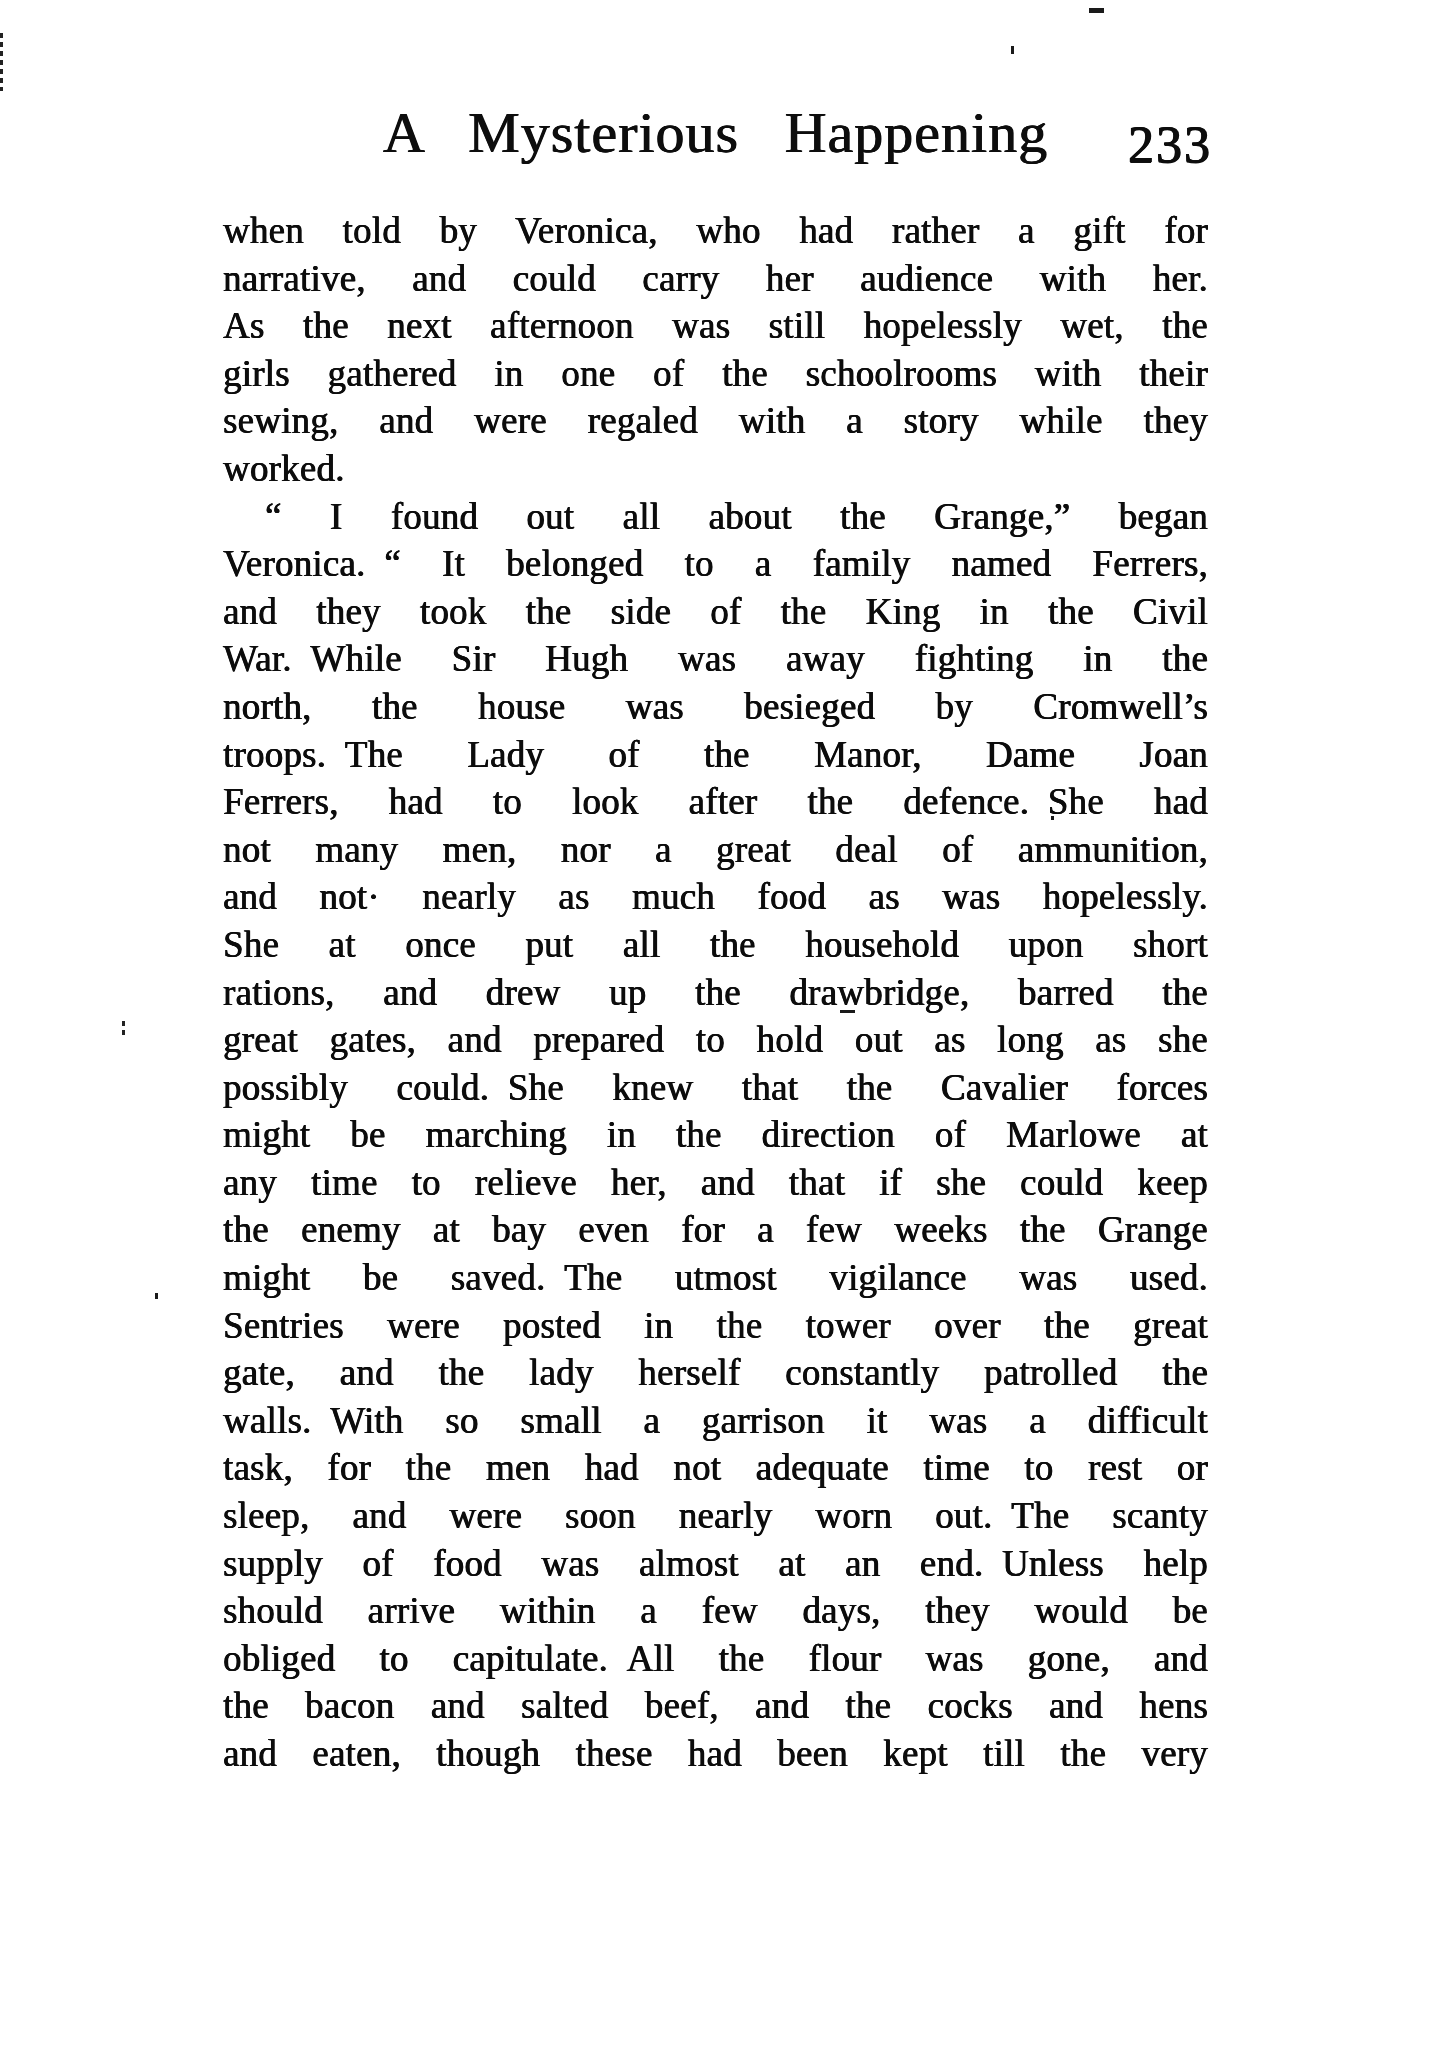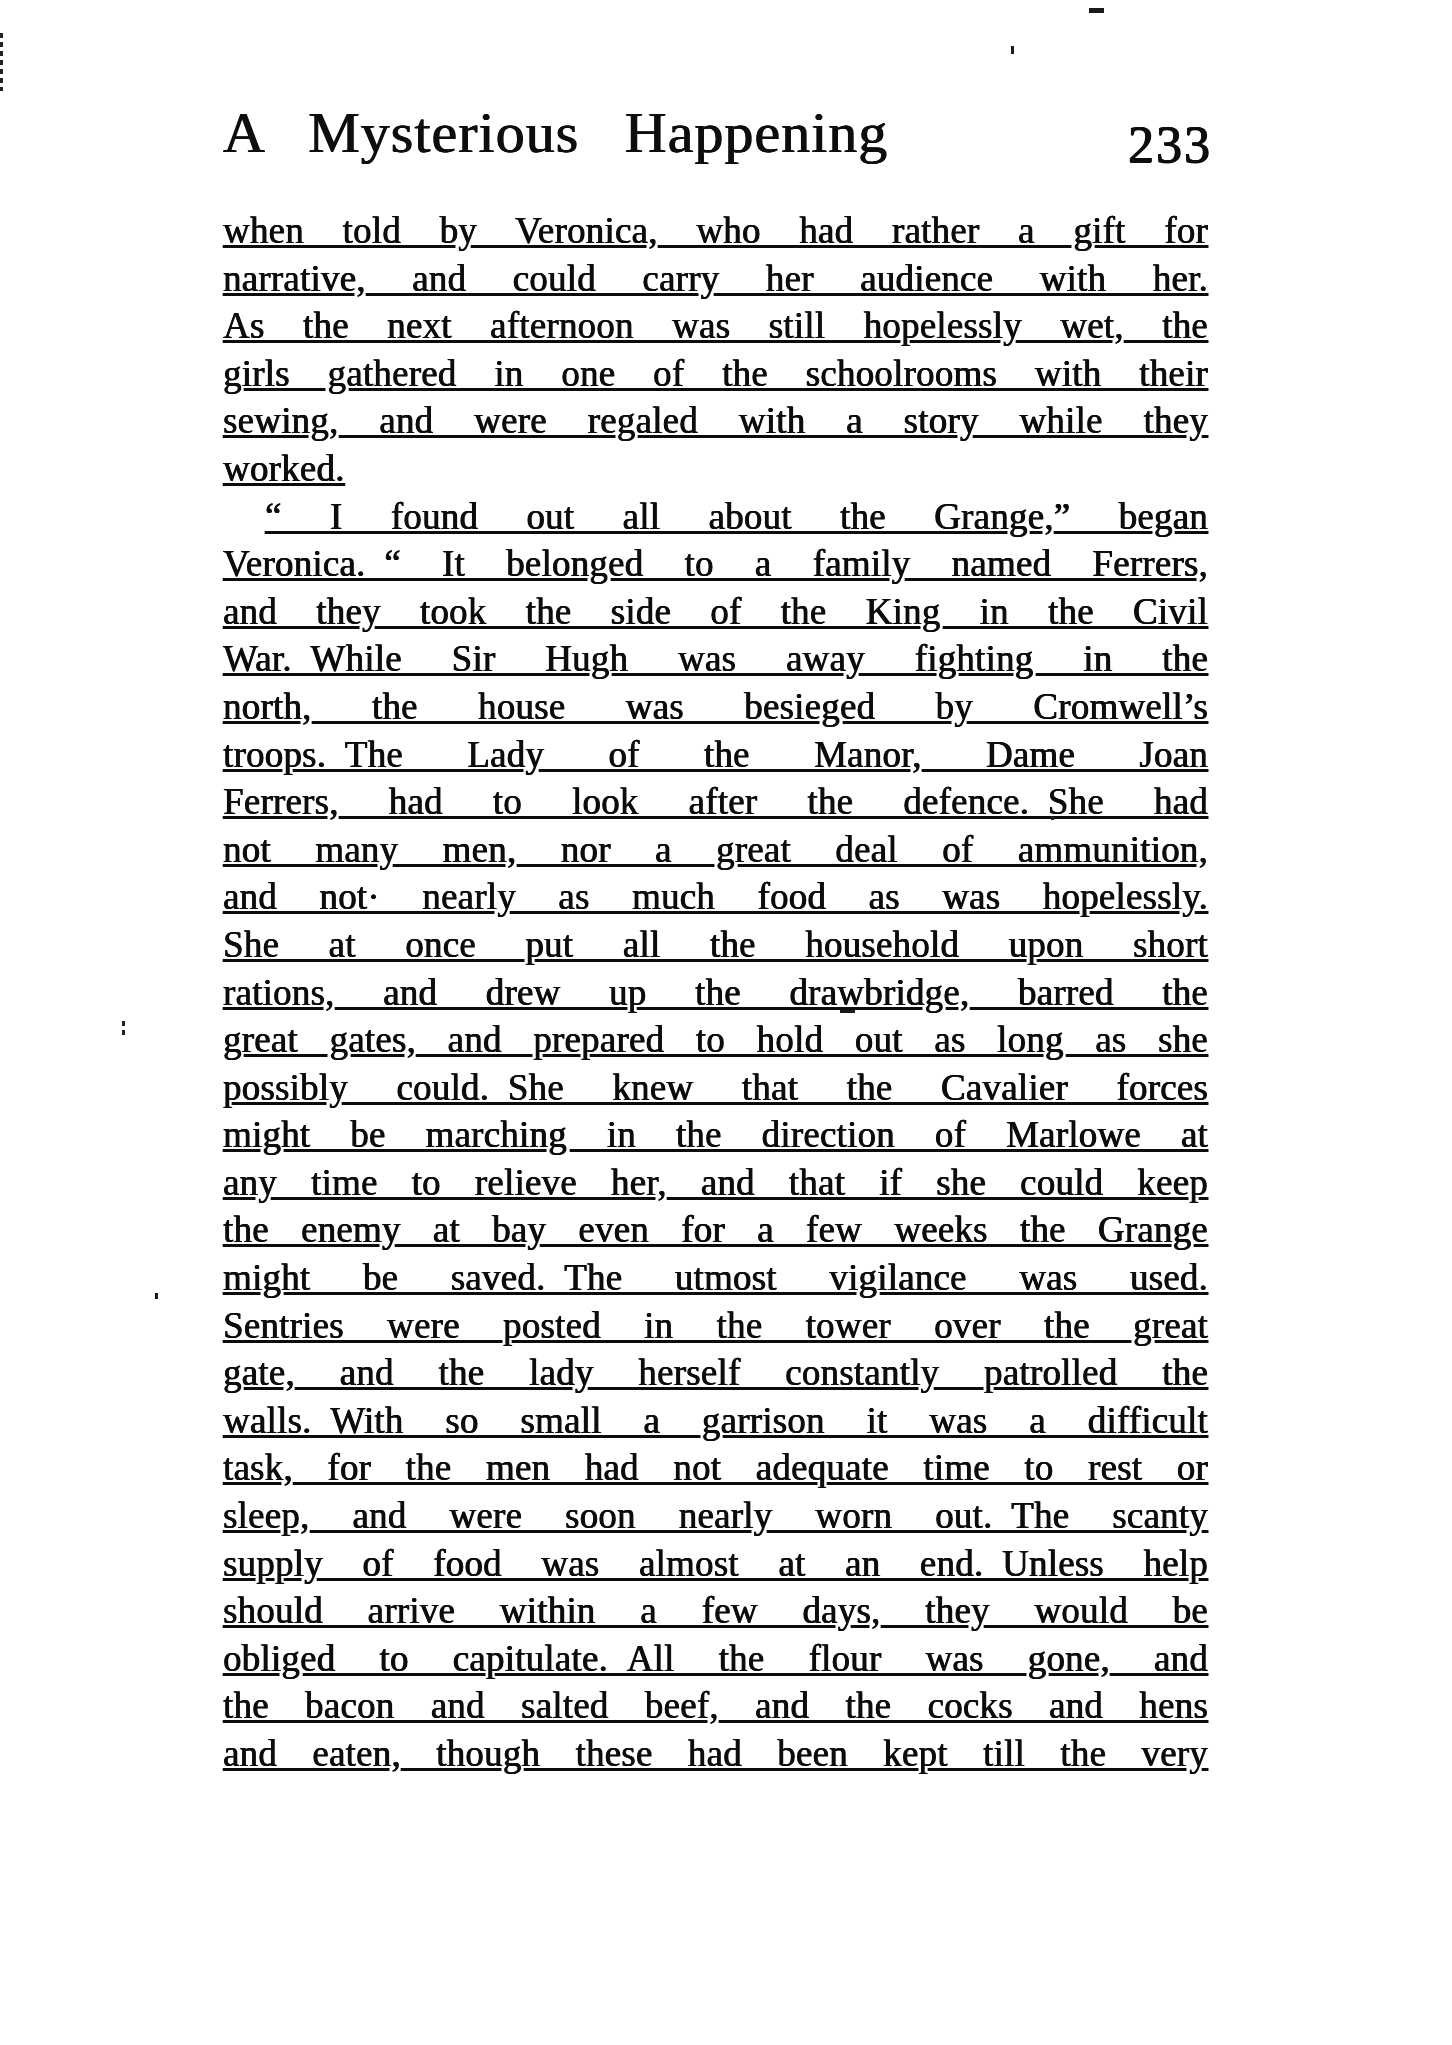--- a/index.html
+++ b/index.html
@@ -14,21 +14,21 @@
     background: #ffffff;
     overflow: hidden;
     font-family: "Liberation Serif", "DejaVu Serif", serif;
     color: #0b0b0b;
   }
   .page-title {
     position: absolute;
     top: 104px;
     left: 223px;
     width: 985px;
-    text-align: left;
+    text-align: center;
     font-size: 58px;
     line-height: 1;
     letter-spacing: 1px;
     word-spacing: 30px;
     white-space: nowrap;
     color: #0d0d0d;
     text-shadow: 0.6px 0 0 #101010, -0.4px 0 0 #101010;
   }
   .page-number {
     position: absolute;
@@ -43,21 +43,20 @@
   .body-text {
     position: absolute;
     top: 207px;
     left: 223px;
     width: 985px;
     font-size: 37px;
     line-height: 47.6px;
     letter-spacing: 0.2px;
     color: #0c0c0c;
     text-shadow: 0.5px 0 0 #121212, -0.35px 0 0 #121212;
-    text-decoration: underline;
   }
   .line {
     text-align: justify;
     text-align-last: justify;
     height: 47.6px;
     overflow: visible;
     white-space: nowrap;
   }
   .line.par-end {
     text-align: right;

